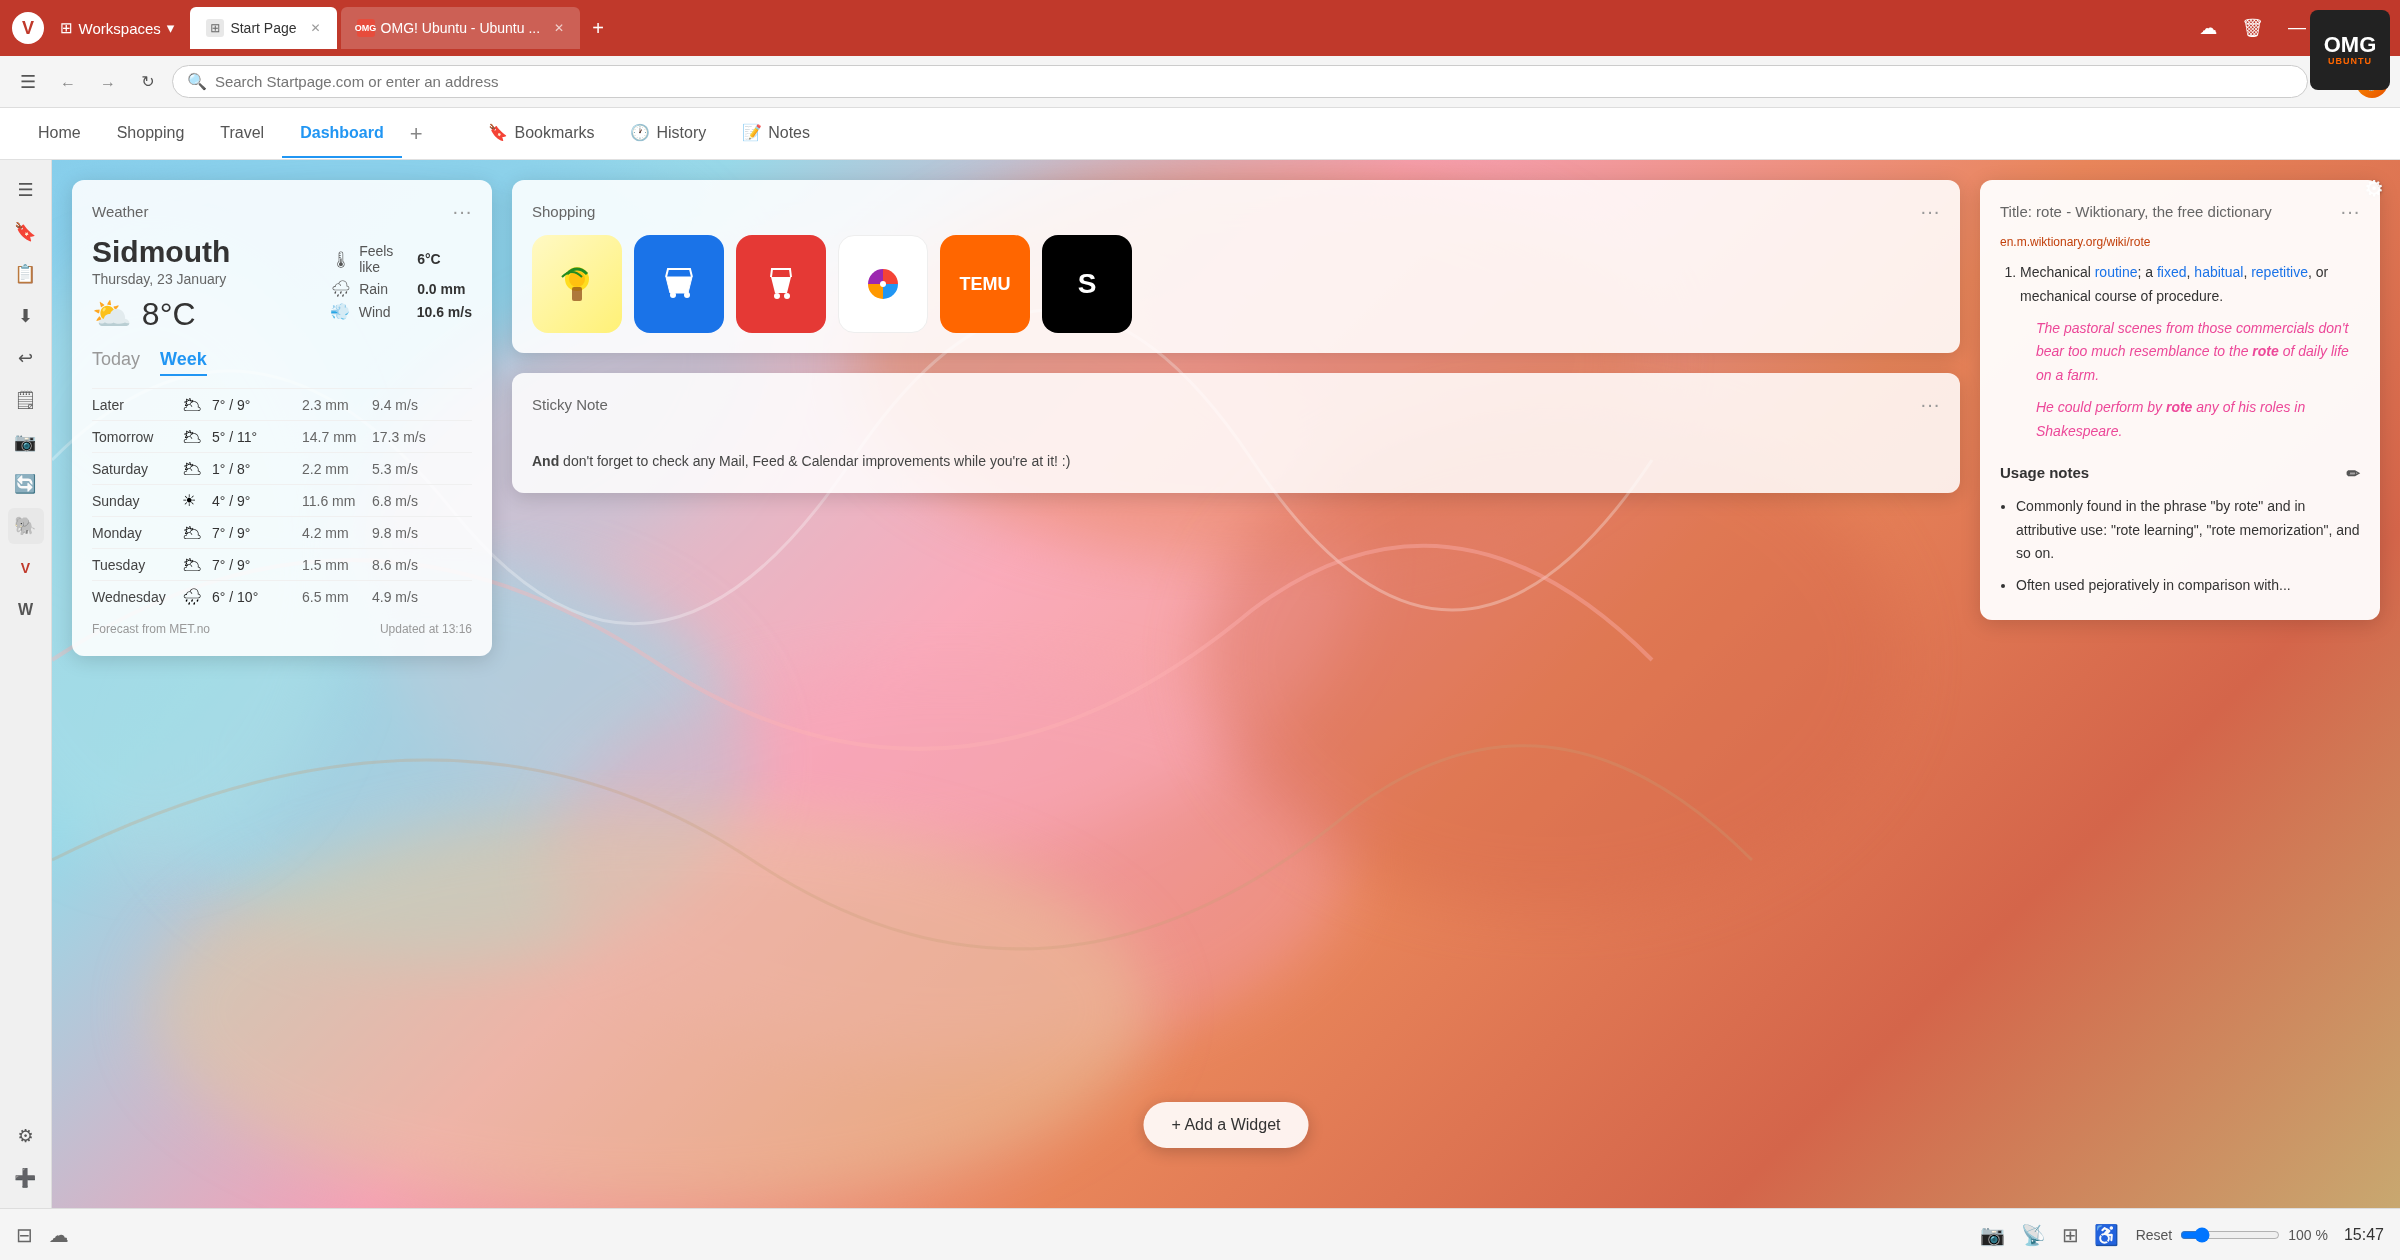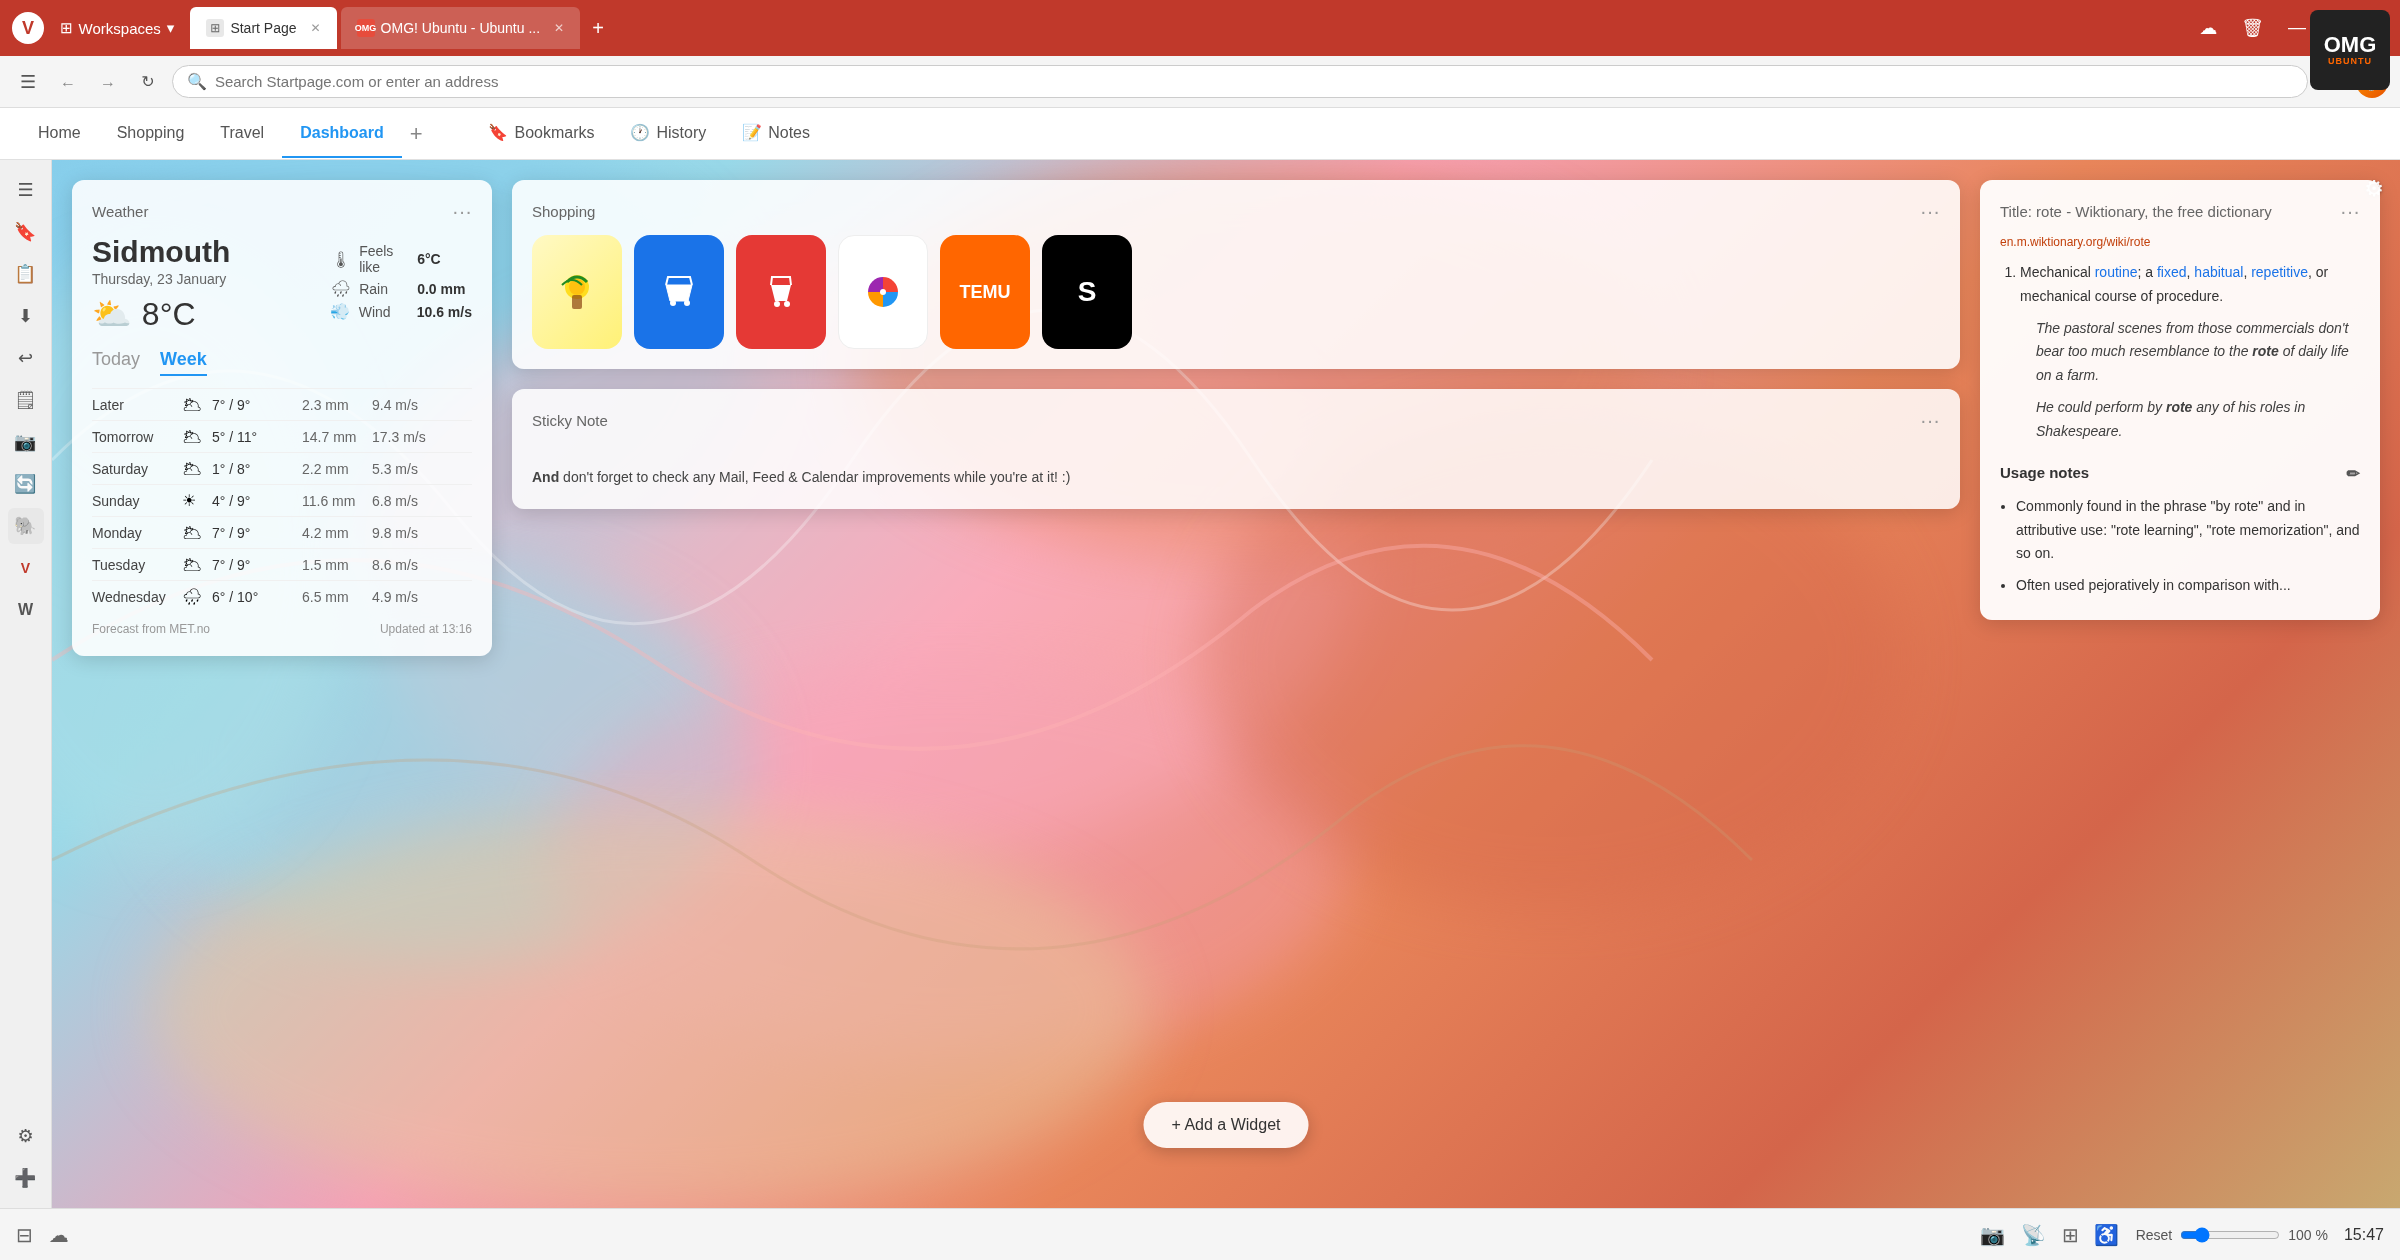--- a/index.html
+++ b/index.html
@@ -90,40 +90,40 @@
     .forecast-wind { color: #666; }
 
     .weather-footer { display: flex; justify-content: space-between; margin-top: 10px; font-size: 12px; color: #999; }
 
     
     .middle-column { display: flex; flex-direction: column; gap: 20px; flex: 1; }
 
     
     .shopping-widget { background: rgba(255,255,255,0.88); border-radius: 12px; padding: 20px; box-shadow: 0 4px 20px rgba(0,0,0,0.15); }
     .shopping-icons { display: flex; flex-wrap: wrap; gap: 12px; margin-top: 12px; }
-    .shopping-icon-item { width: 90px; height: 114px; border-radius: 16px; overflow: hidden; cursor: pointer; display: flex; align-items: center; justify-content: center; font-size: 32px; }
+    .shopping-icon-item { width: 90px; height: 98px; border-radius: 16px; overflow: hidden; cursor: pointer; display: flex; align-items: center; justify-content: center; font-size: 32px; }
     .shopping-icon-item.groc { background: linear-gradient(135deg, #fff9c4, #fff176); }
     .shopping-icon-item.shop1 { background: #1a73e8; color: #fff; }
     .shopping-icon-item.shop2 { background: #e53935; color: #fff; }
     .shopping-icon-item.shop3 { background: #fff; border: 1px solid #eee; }
     .shopping-icon-item.temu { background: #ff6600; color: #fff; font-size: 14px; font-weight: bold; }
     .shopping-icon-item.shein { background: #000; color: #fff; font-size: 22px; font-weight: bold; }
 
     
     .sticky-widget { background: rgba(255,255,255,0.85); border-radius: 12px; padding: 20px; box-shadow: 0 4px 20px rgba(0,0,0,0.15); }
     .sticky-content { margin-top: 10px; font-size: 14px; color: #444; line-height: 1.6; }
 
     
     .dict-widget { background: rgba(255,255,255,0.95); border-radius: 12px; padding: 20px; width: 400px; box-shadow: 0 4px 20px rgba(0,0,0,0.15); max-height: 440px; overflow-y: auto; position: relative; }
     .dict-url { font-size: 12px; color: #c2410c; margin-bottom: 12px; }
     .dict-content { font-size: 14px; color: #333; line-height: 1.7; }
     .dict-content ol { padding-left: 20px; }
     .dict-content li { margin-bottom: 8px; }
     .dict-link { color: #1a73e8; text-decoration: none; }
-    .dict-italic { font-style: italic; color: #404040; margin: 8px 0 8px 16px; }
+    .dict-italic { font-style: italic; color: #ec4899; margin: 8px 0 8px 16px; }
     .dict-section-title { font-weight: 700; font-size: 15px; margin-top: 16px; margin-bottom: 8px; display: flex; justify-content: space-between; align-items: center; }
     .dict-edit-icon { font-size: 16px; cursor: pointer; color: #555; }
     .dict-bullet { padding-left: 16px; }
     .dict-bullet li { margin-bottom: 8px; }
 
     
     .add-widget-btn { position: absolute; bottom: 60px; left: 50%; transform: translateX(-50%); background: rgba(255,255,255,0.9); border: none; padding: 14px 28px; border-radius: 30px; font-size: 16px; cursor: pointer; display: flex; align-items: center; gap: 8px; box-shadow: 0 4px 16px rgba(0,0,0,0.2); color: #333; font-weight: 500; }
 
     
     .settings-corner { position: absolute; top: 16px; right: 16px; cursor: pointer; color: #fff; font-size: 22px; text-shadow: 0 1px 3px rgba(0,0,0,0.4); }

